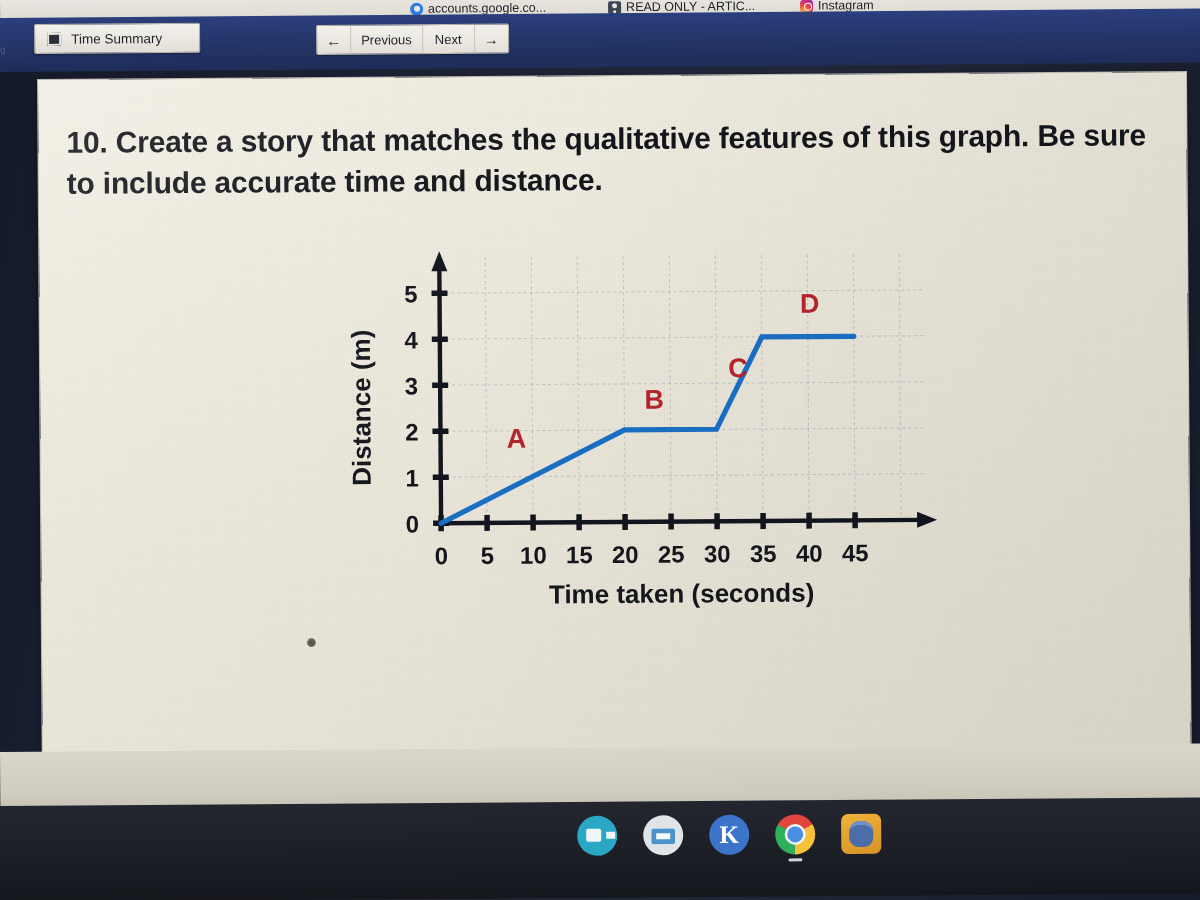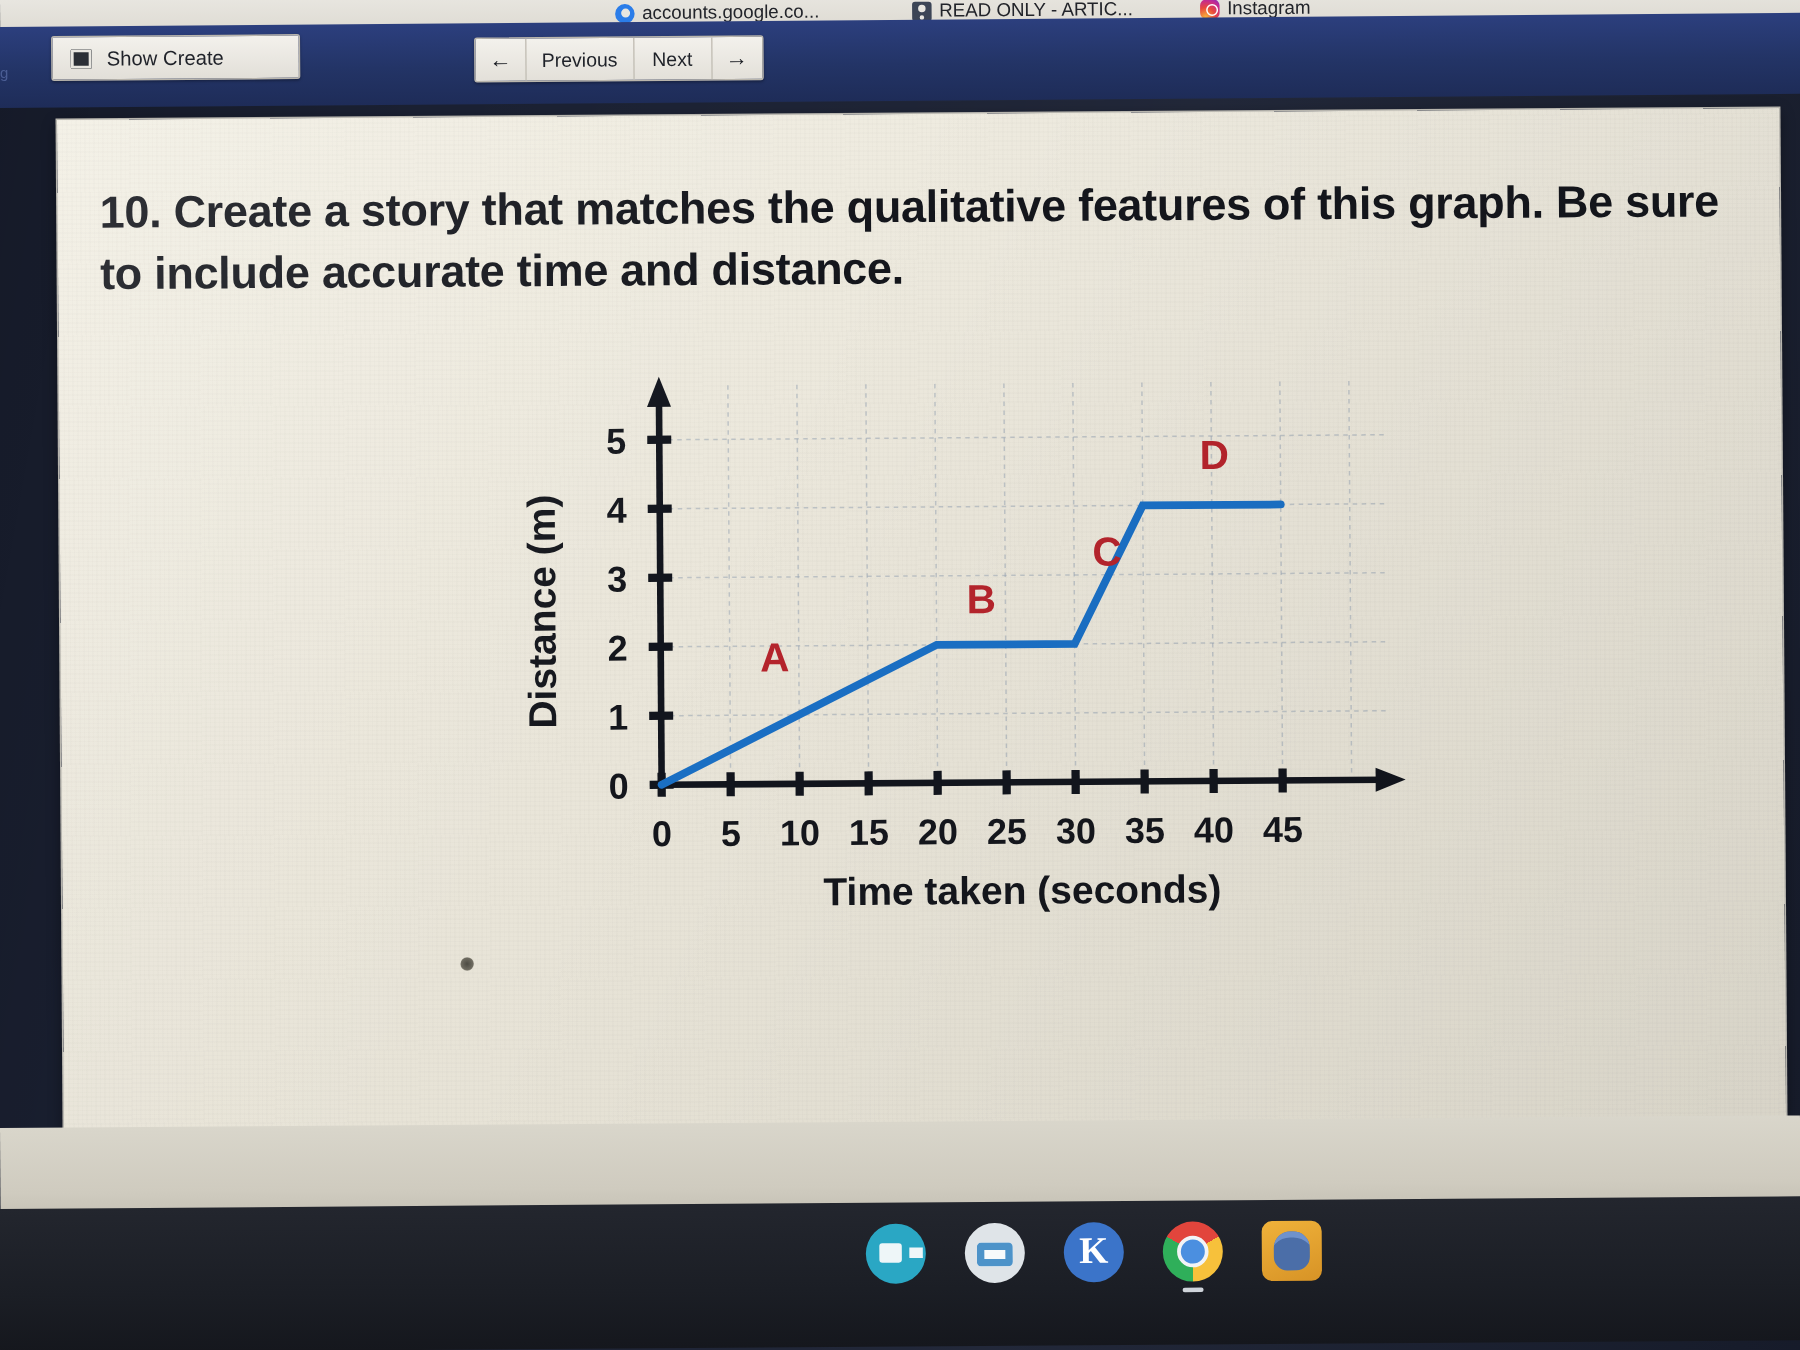--- a/index.html
+++ b/index.html
@@ -348,21 +348,21 @@
       <span>Instagram</span>
     </div>
   </div>
 
   <div id="app-toolbar">
     <div id="edge-ghost">ng</div>
   </div>
 
   <div id="show-summary-btn">
     <span id="summary-toggle-icon"></span>
-    <span id="show-summary-label">Show Create</span>
+    <span id="show-summary-label">Time Summary</span>
   </div>
 
   <div id="nav-group">
     <div class="nav-cell nav-arrow">←</div>
     <div class="nav-cell" id="nav-prev">Previous</div>
     <div class="nav-cell" id="nav-next">Next</div>
     <div class="nav-cell nav-arrow">→</div>
   </div>
 
   <div id="doc-page">

